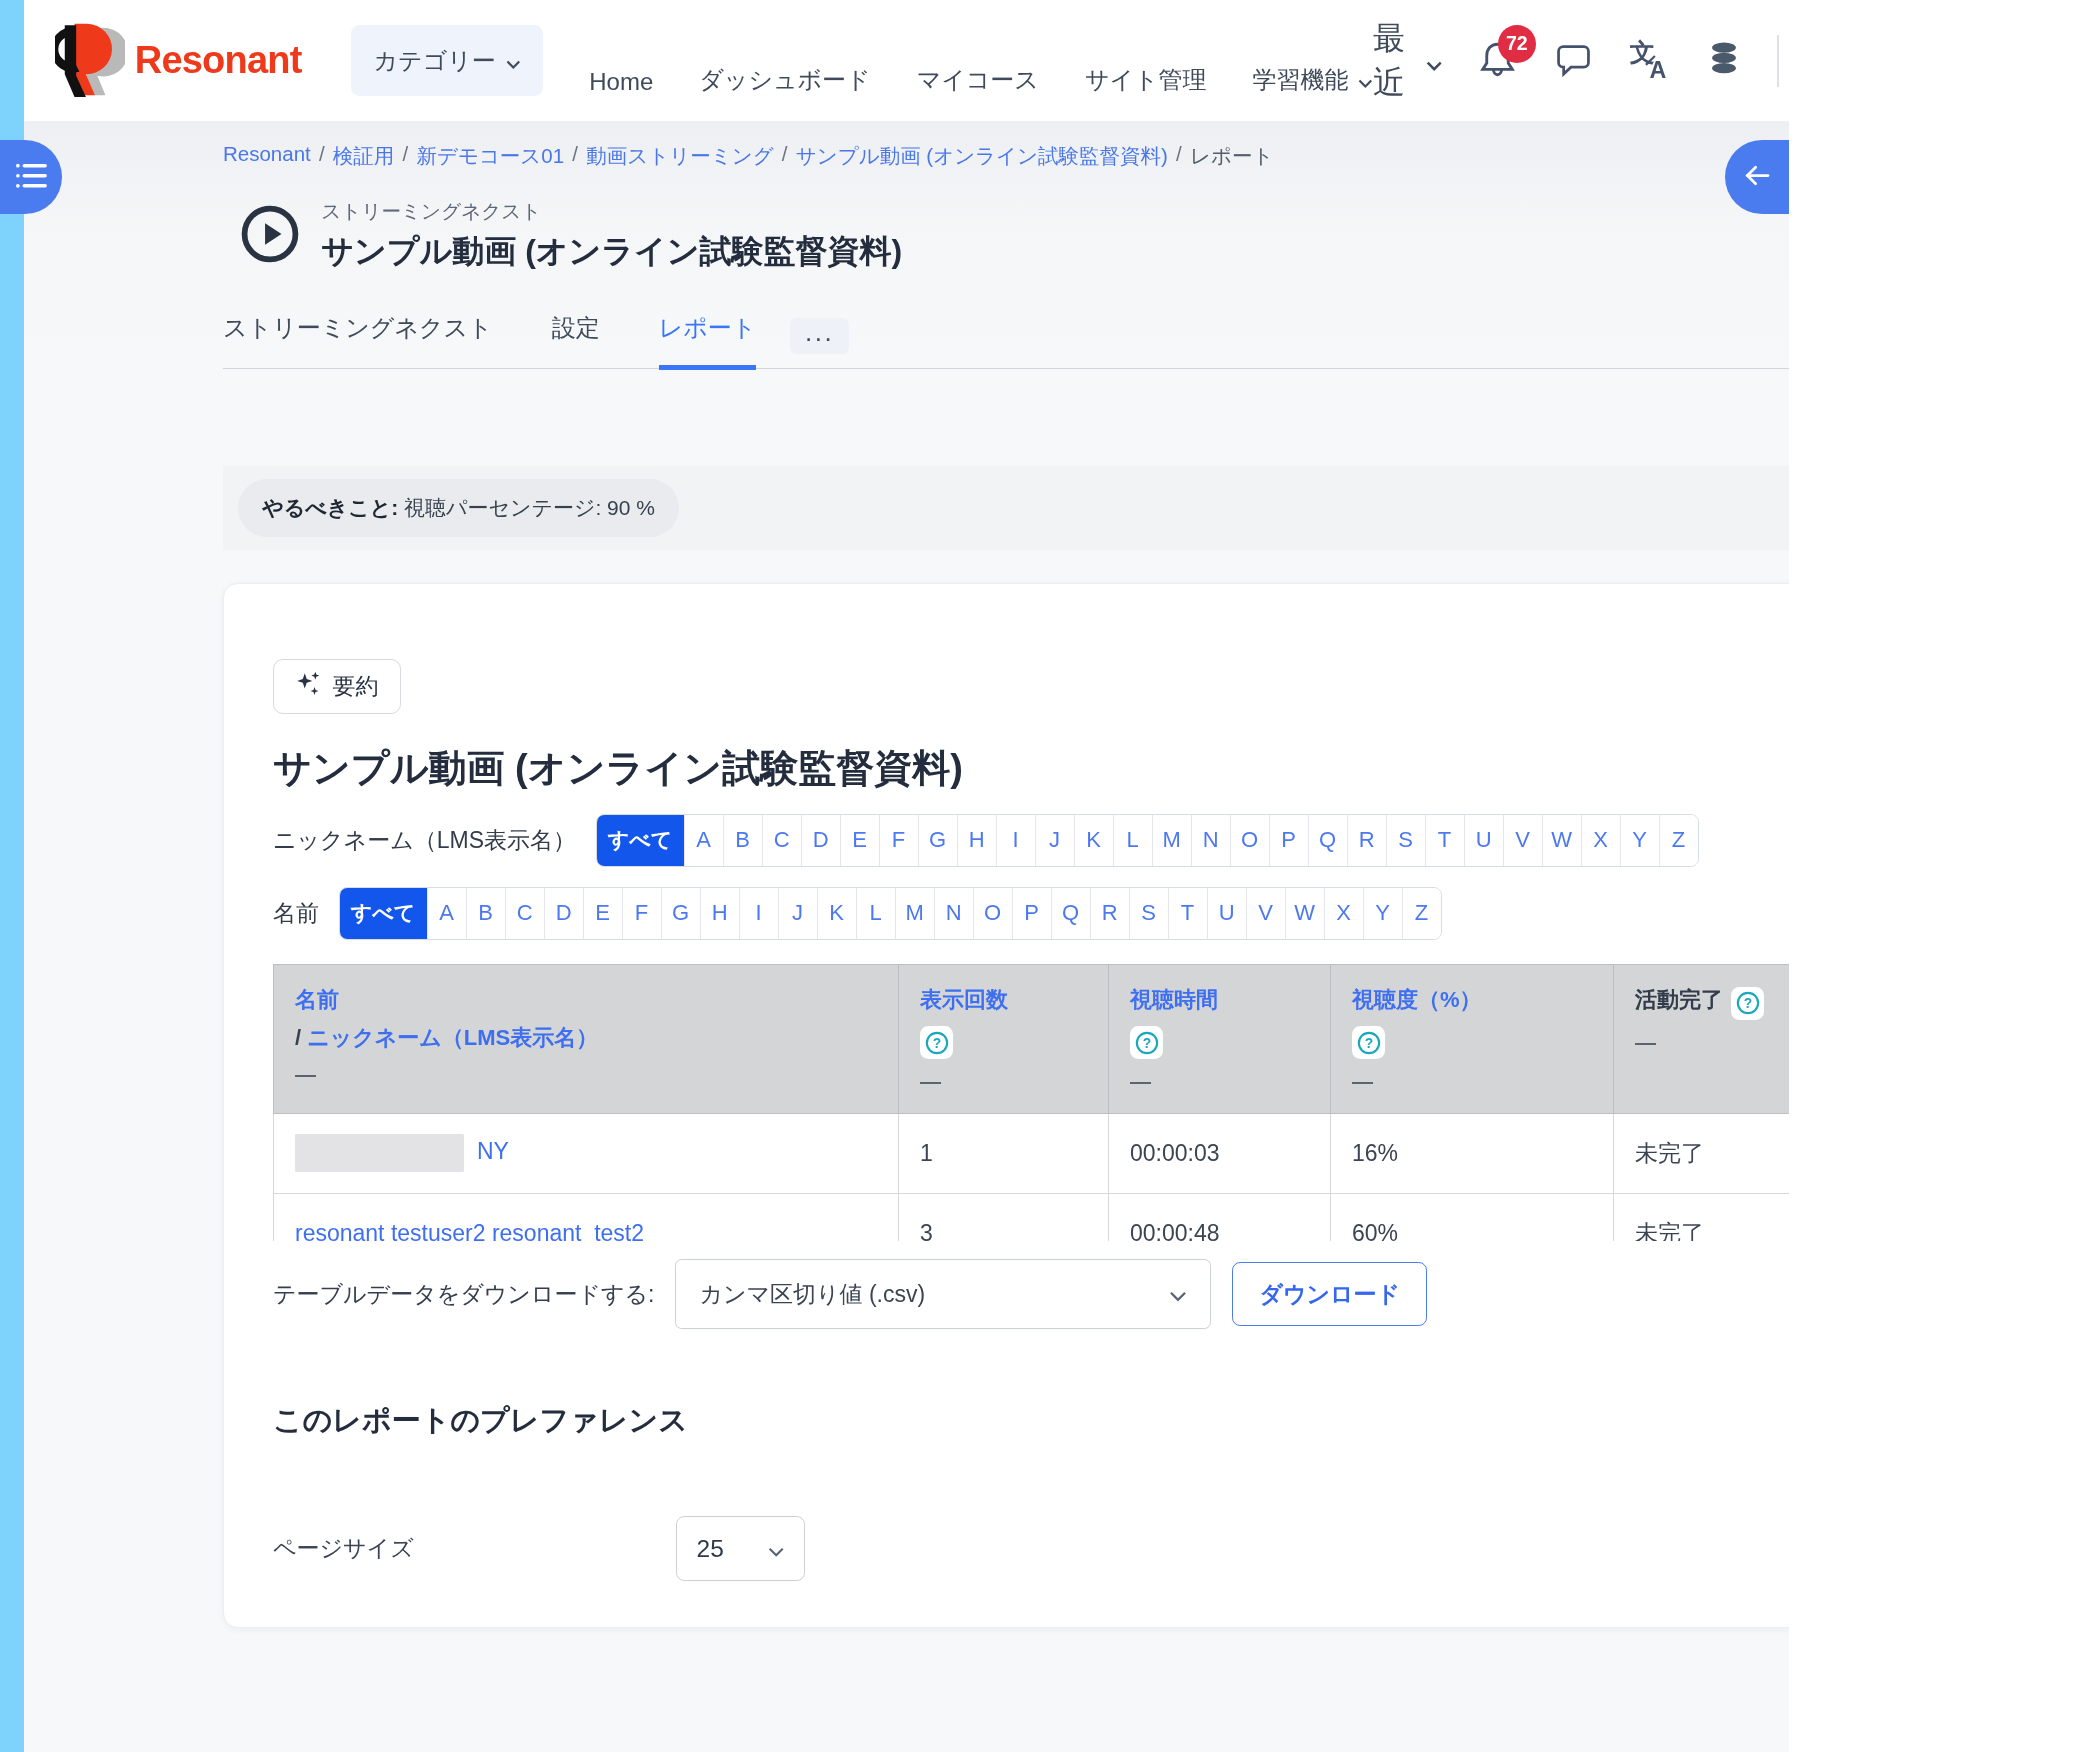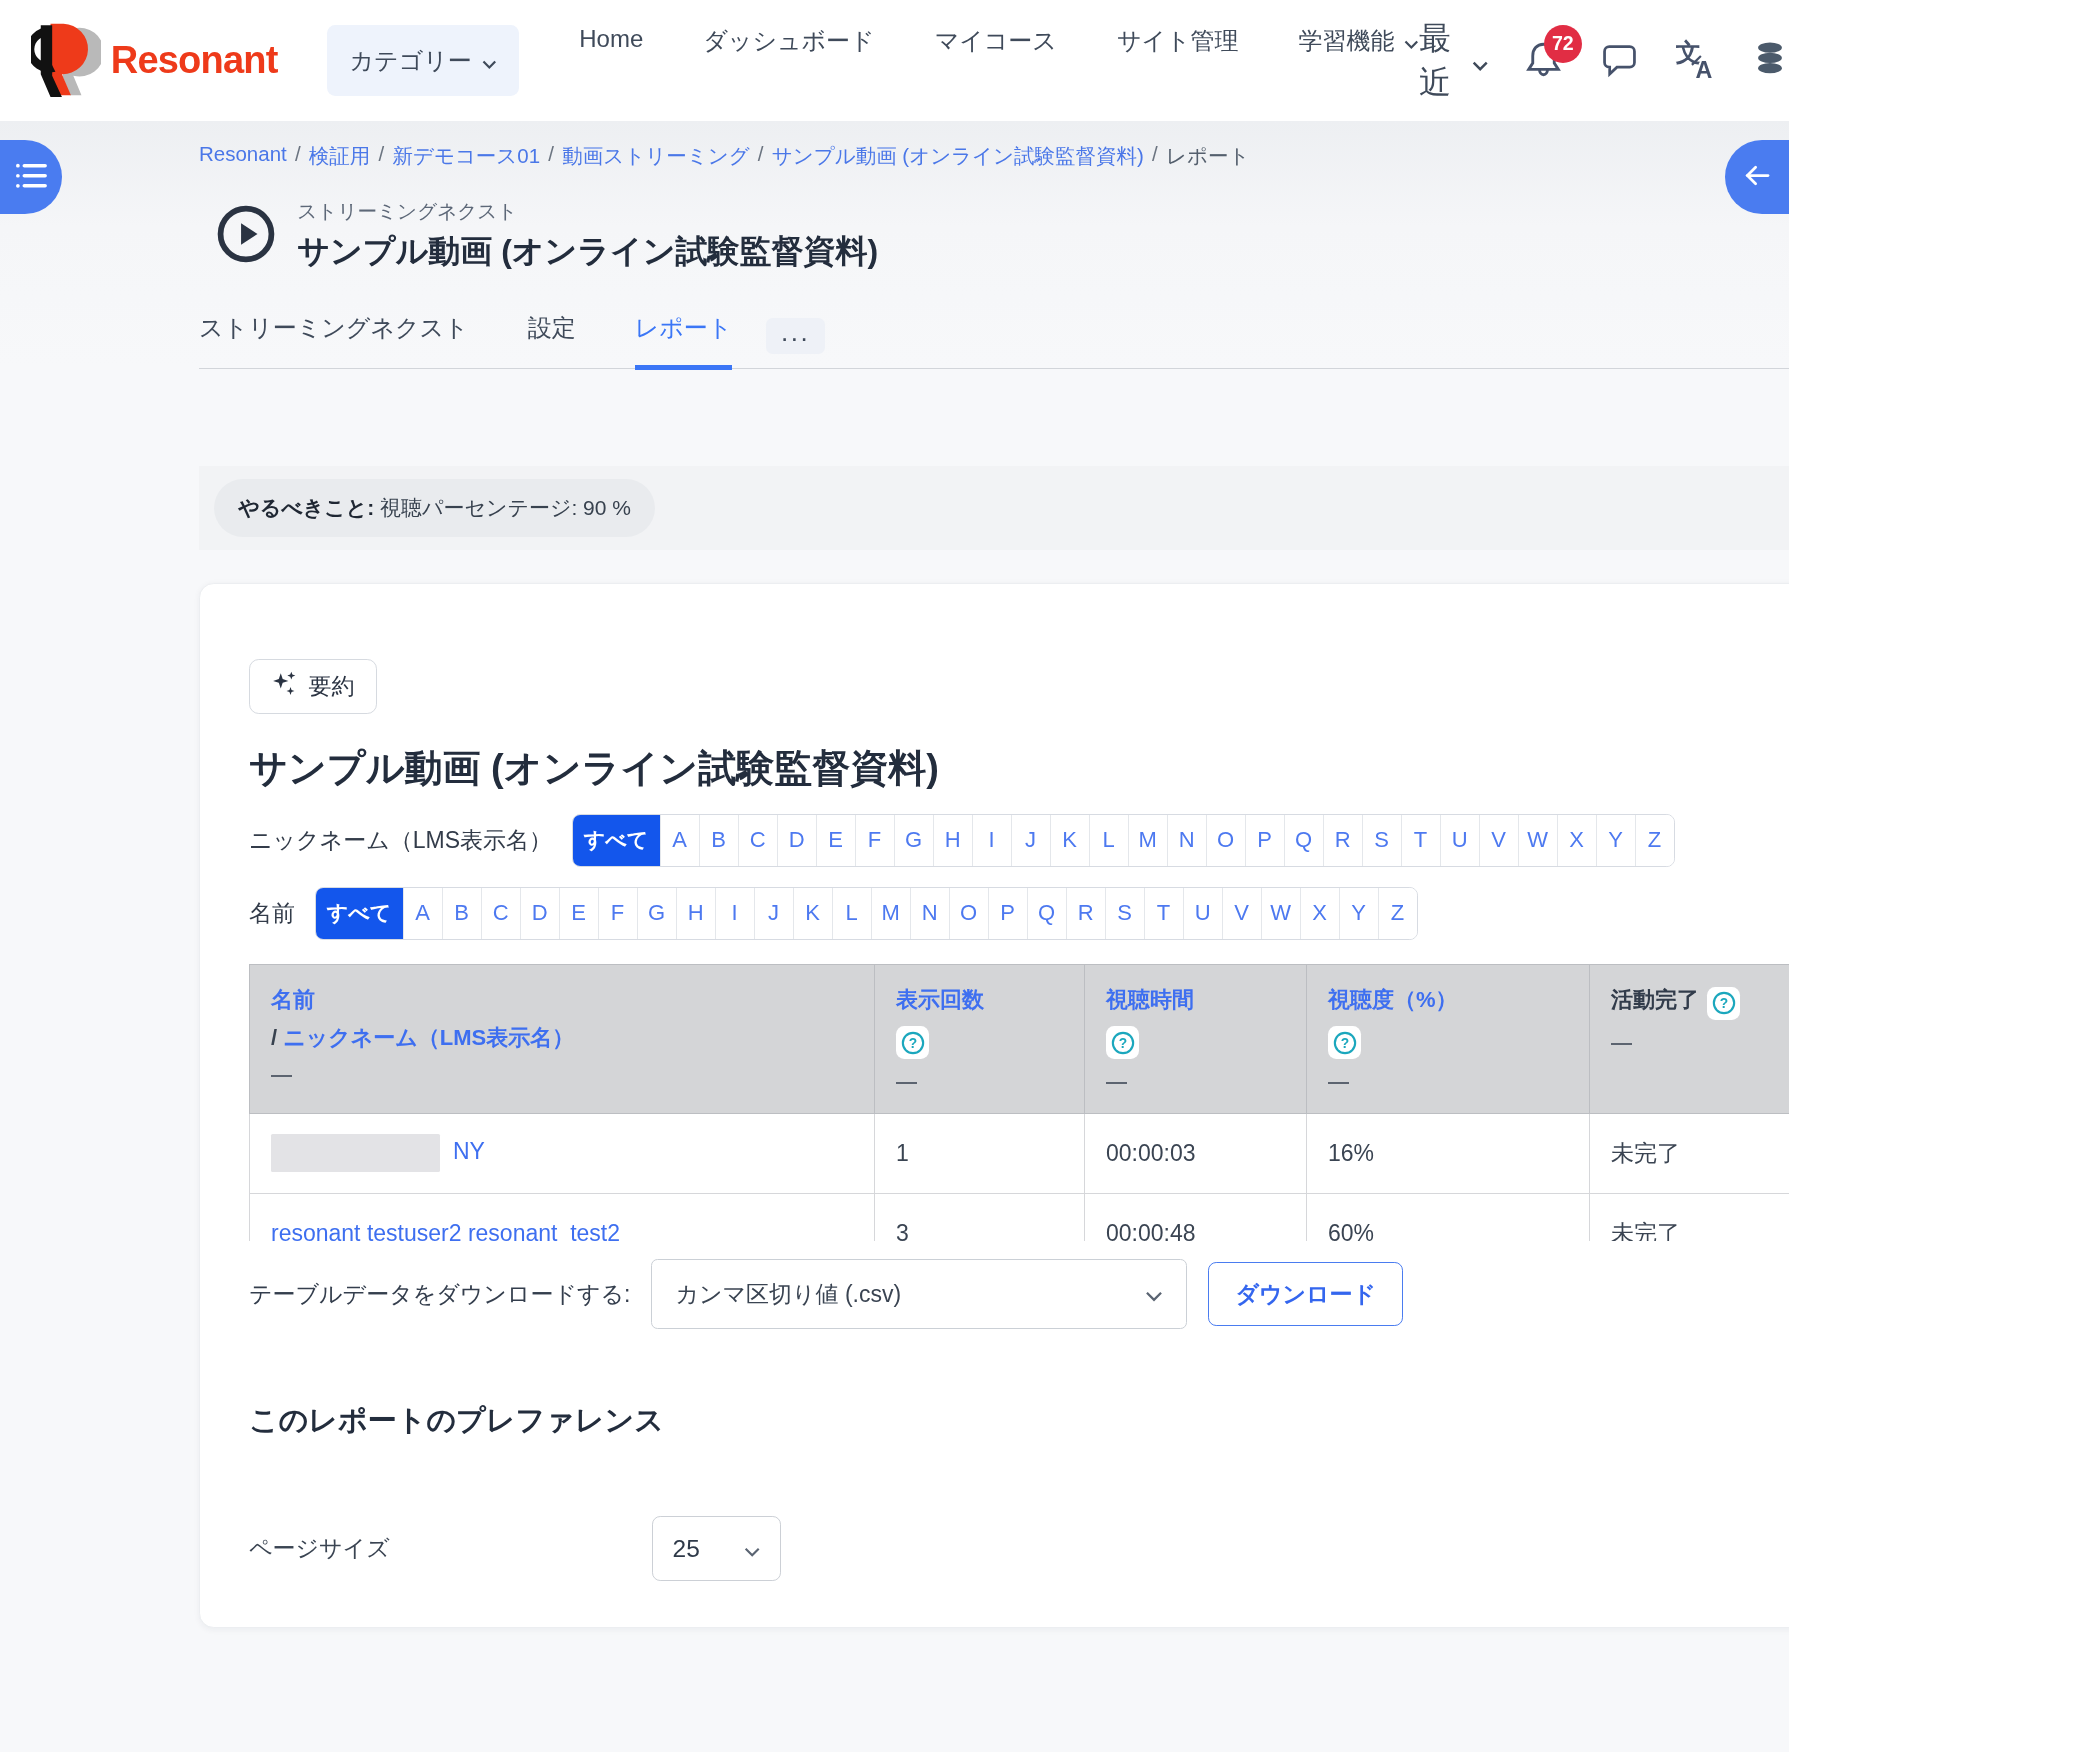--- a/index.html
+++ b/index.html
@@ -1,23 +1,23 @@
 <!DOCTYPE html>
 <html style="font-size:13px"><head>
 <meta charset="utf-8">
 <style>
   * { margin:0; padding:0; box-sizing:border-box; }
   body { font-family:"Liberation Sans","DejaVu Sans",sans-serif; background:#fff; }
-  .screen { position:relative; width:1789px; height:1753px; overflow:hidden; background:#7dd3fc; }
+  .screen { position:relative; width:1789px; height:1753px; overflow:hidden; background:#7dd3fc;padding-left:24px; }
 
   
   .header { position:relative; z-index:5; height:121px; background:#fff; display:flex; align-items:center; padding:0 31px; }
   .logo { display:flex; align-items:center; gap:9.8px; margin-right:49px; cursor:pointer; }
   .logo-text { font-size:38px; font-weight:bold; color:#ee3a1a; letter-spacing:-0.8px; }
-  .nav { display:flex; align-items:flex-start; gap:60px; font-size:24px; color:#3f4a5a; }
+  .nav { display:flex; align-items:flex-end; gap:46px; font-size:24px; color:#3f4a5a; }
   .nav-item { display:flex; align-items:center; gap:9.8px; cursor:pointer; white-space:nowrap; }
   .nav-item.highlight { background:#eef3fc; padding:19.6px 23px; border-radius:8.2px; }
   .header-right { margin-left:auto; display:flex; align-items:center; gap:34px; }
   .recent { display:flex; align-items:center; gap:4px; font-size:32px; color:#3f4a5a; cursor:pointer; }
   .icon-btn { position:relative; display:flex; align-items:center; cursor:pointer; }
   .badge { position:absolute; top:-13px; right:-16.4px; min-width:38px; height:38px; background:#e12d44; color:#fff;
            border-radius:19px; display:flex; align-items:center; justify-content:center; font-size:19.6px; font-weight:bold; }
   .hdr-divider { width:1.6px; height:52px; background:#dde0e5; }
   .avatar-wrap { display:flex; align-items:center; gap:13px; cursor:pointer; }
   .avatar { width:67px; height:67px; border-radius:50%; background:#e9ecf0; color:#4b5563; display:flex;

